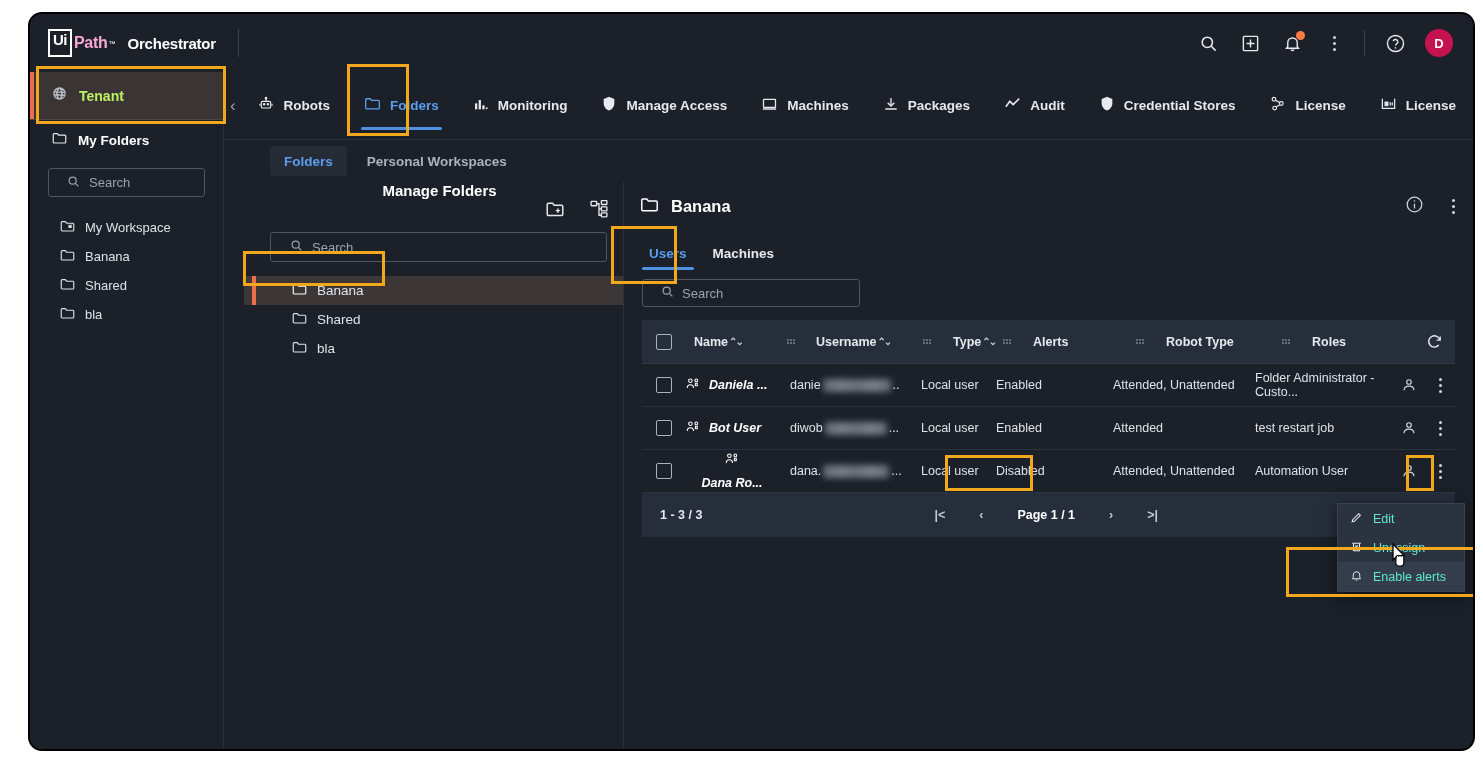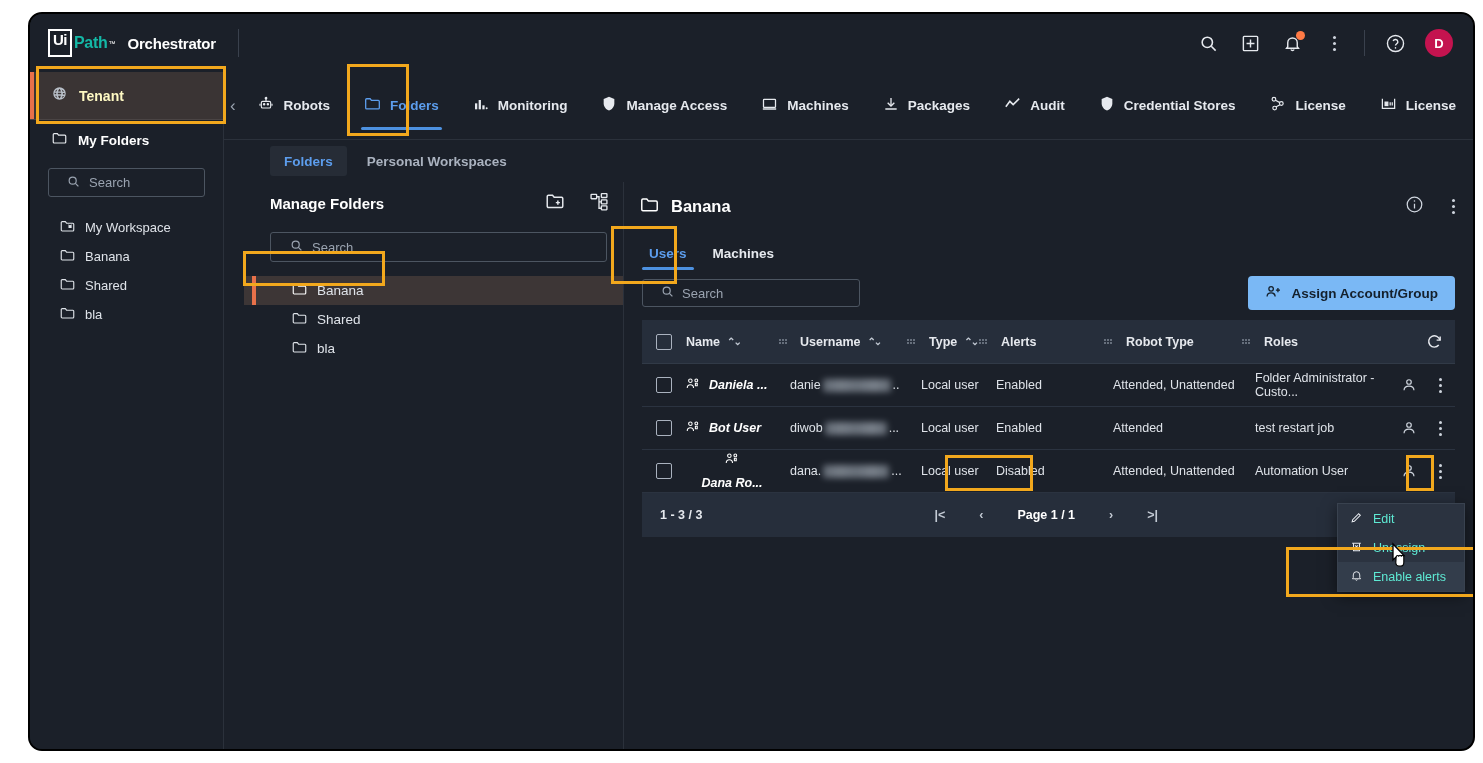--- a/index.html
+++ b/index.html
@@ -27,21 +27,21 @@
     display: flex; align-items: center;
   }
   .logo-wrap { display: flex; align-items: center; padding-left: 18px; }
   .logo-ui {
     border: 2px solid #ffffff; color: #ffffff;
     font-size: 15px; font-weight: bold;
     padding: 0px 3px 7px 3px; line-height: 17px;
     letter-spacing: -0.5px;
   }
   .logo-path {
-    color: #14b8a6; font-size: 16px; font-weight: bold;
+    color: #f9a8d4; font-size: 16px; font-weight: bold;
     margin-left: 2px; letter-spacing: -0.3px;
   }
   .logo-tm { color:#ffffff; font-size:7px; vertical-align: super; margin-left:1px; }
   .logo-orch {
     color: #ffffff; font-size: 15px; font-weight: bold;
     margin-left: 12px; letter-spacing: -0.2px;
   }
   .logo-sep {
     width: 1px; height: 28px; background: #3a414d; margin-left: 22px;
   }
@@ -77,21 +77,21 @@
     position: relative;
     height: 48px; display: flex; align-items: center;
     background: #3a3434; padding-left: 22px;
     border-bottom: 1px solid #4a4444;
   }
   .tenant-accent {
     position: absolute; left: 0; top: 0; width: 4px; height: 100%;
     background: #e8714a;
   }
   .tenant-label {
-    color: #fef9c3; font-size: 14px; font-weight: bold; margin-left: 12px;
+    color: #bef264; font-size: 14px; font-weight: bold; margin-left: 12px;
   }
   .myfolders-row {
     height: 40px; display: flex; align-items: center; padding-left: 22px;
   }
   .myfolders-label {
     color: #ffffff; font-size: 13.5px; font-weight: bold; margin-left: 11px;
   }
   .side-search {
     margin: 8px 18px 0 18px;
     height: 29px; border: 1px solid #4c5561; border-radius: 3px;
@@ -144,20 +144,21 @@
 
   
   .mf-panel {
     position: absolute; left: 214px; top: 168px;
     width: 380px; height: calc(100% - 168px);
     border-right: 1px solid #2b313b;
   }
   .mf-header {
     height: 42px; display: flex; align-items: center;
     padding: 0 14px 0 26px;
+    flex-direction: column;
   }
   .mf-title { color: #ffffff; font-size: 15px; font-weight: bold; }
   .mf-actions { margin-left: auto; display: flex; gap: 24px; align-items:center; color: #e6e9ee; }
   .mf-search {
     margin: 8px 16px 0 26px; height: 30px;
     border: 1px solid #4c5561; border-radius: 3px;
     display: flex; align-items: center; padding-left: 10px;
   }
   .mf-search span { color: #9aa3b0; font-size: 13px; margin-left: 9px; }
   .mf-list { margin-top: 14px; }
@@ -214,22 +215,23 @@
 
   
   .tbl { margin: 4px 18px 0 18px; }
   .tbl-head {
     height: 44px; background: #262e3b;
     display: flex; align-items: center;
     border-bottom: 1px solid #313a47;
   }
   .th {
     font-size: 12.5px; font-weight: bold; color: #e6e9ee;
-    display: flex; align-items: center; gap: 7px;
+    display: flex; align-items: center; gap: 1px;
     position: relative;
+    margin-left: 8px;
   }
   .sortic { font-size: 10px; color: #c3cad4; letter-spacing: -2px; }
   .grip {
     width: 10px; display: flex; flex-wrap: wrap; gap: 1px;
     align-content: center; justify-content: center;
   }
   .grip i { width: 2px; height: 2px; background: #7d8693; display: block; border-radius:50%; }
   .tr {
     height: 43px; display: flex; align-items: center;
     border-bottom: 1px solid #2b3340;
@@ -618,31 +620,20 @@
 
     <div class="ct-toolbar">
       <div class="ct-search">
         <span>
           <svg width="13" height="13" viewBox="0 0 24 24" fill="none" stroke="#9aa3b0" stroke-width="2.2">
             <circle cx="10.5" cy="10.5" r="6.5"></circle>
               <line x1="15.5" y1="15.5" x2="21" y2="21"></line>
           </svg>
         </span>
         <span>Search</span>
-      </div>
-      <div class="assign-btn">
-        <span>
-          <svg width="17" height="15" viewBox="0 0 24 22" fill="none" stroke="#14202c" stroke-width="1.9">
-            <circle cx="8.5" cy="7" r="3.3"></circle>
-              <path d="M2.6 18.5c0-3.3 2.6-5.4 5.9-5.4s5.9 2.1 5.9 5.4"></path>
-            <line x1="18.5" y1="6" x2="18.5" y2="12"></line>
-              <line x1="15.5" y1="9" x2="21.5" y2="9"></line>
-          </svg>
-        </span>
-        <span>Assign Account/Group</span>
       </div>
     </div>
 
     <div class="tbl">
 
       <div class="tbl-head">
         <div style="width:44px;display:flex;justify-content:center;">
           <div class="chk"></div>
         </div>
         <div class="th" style="width:92px;">

